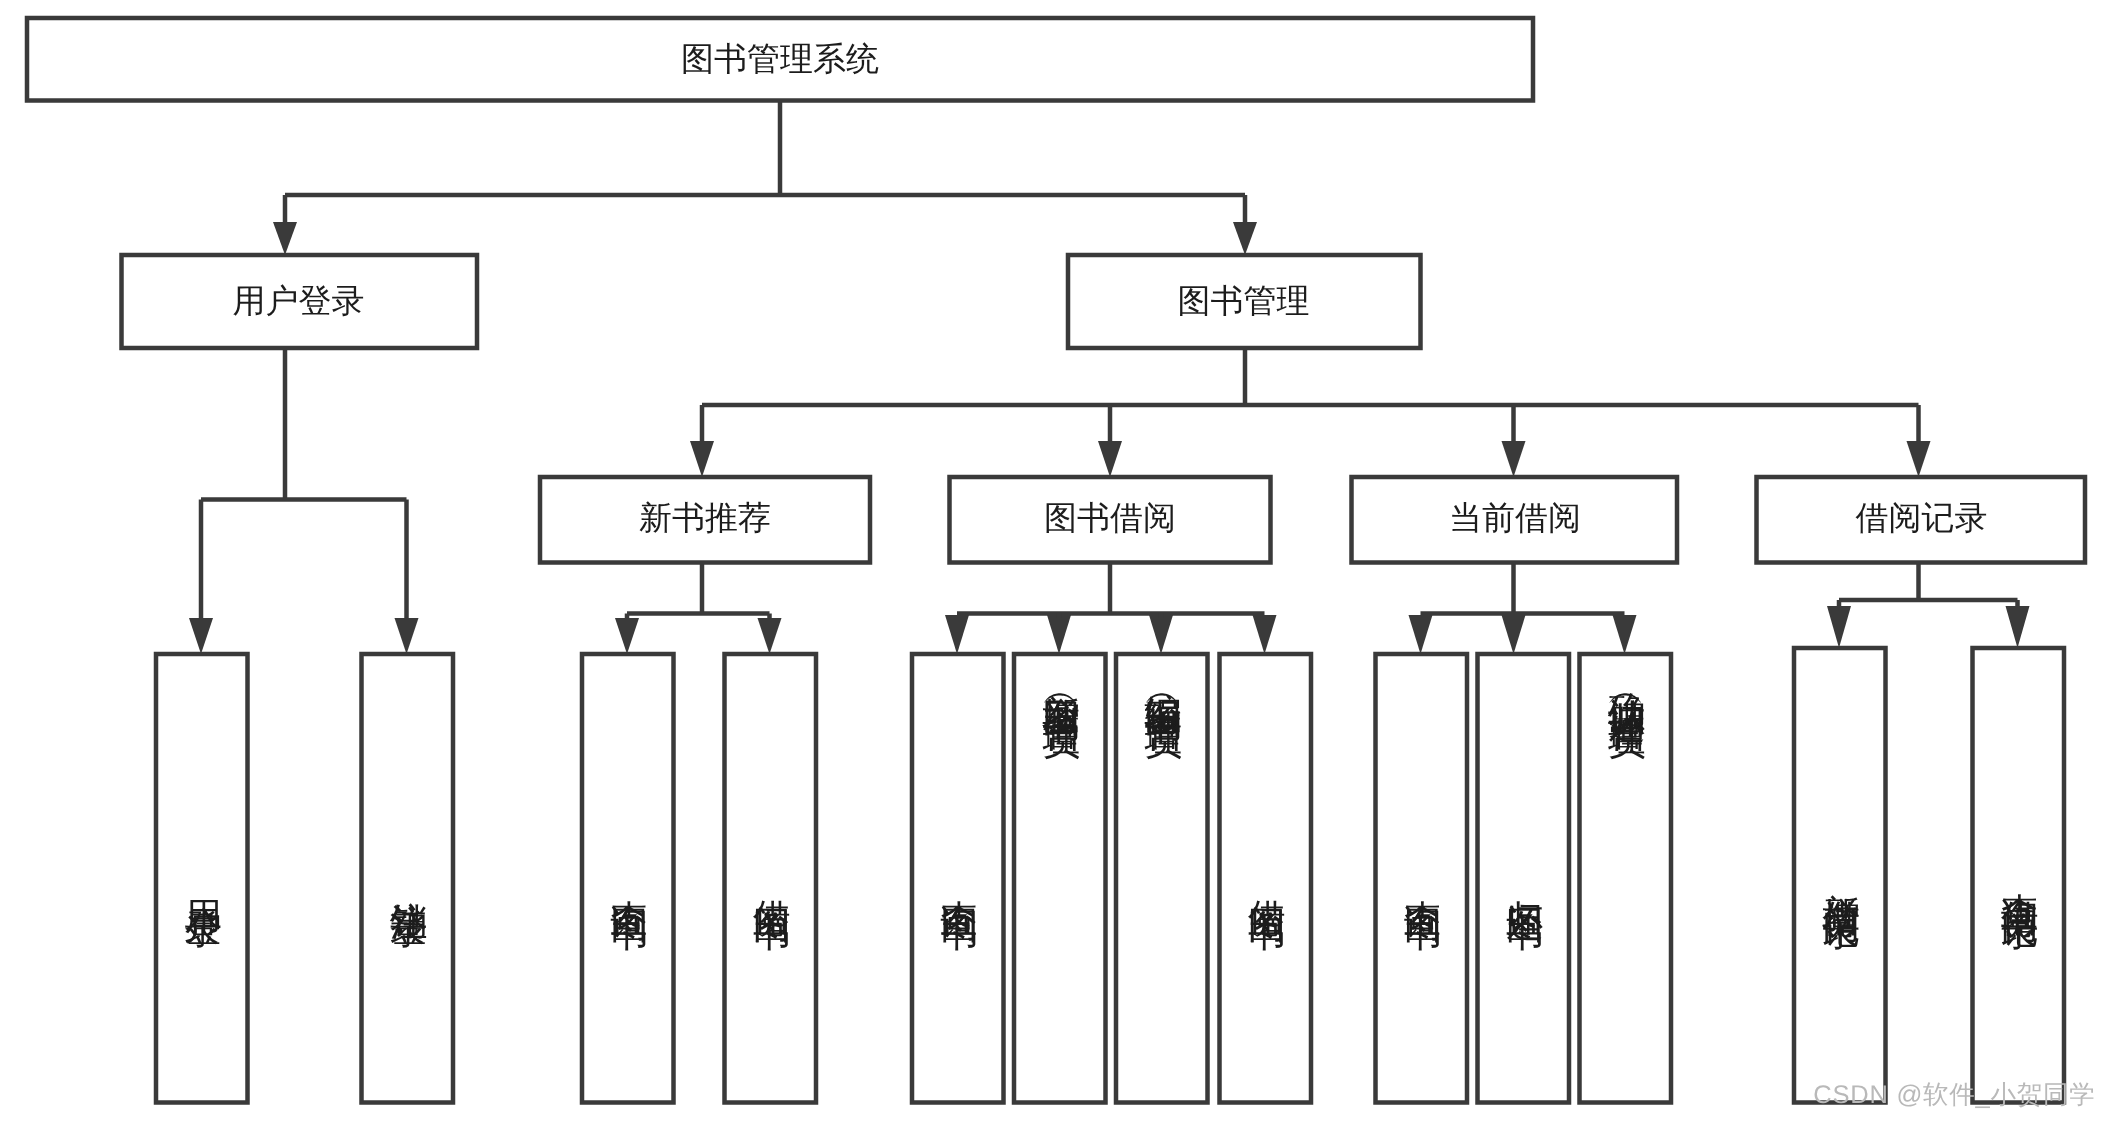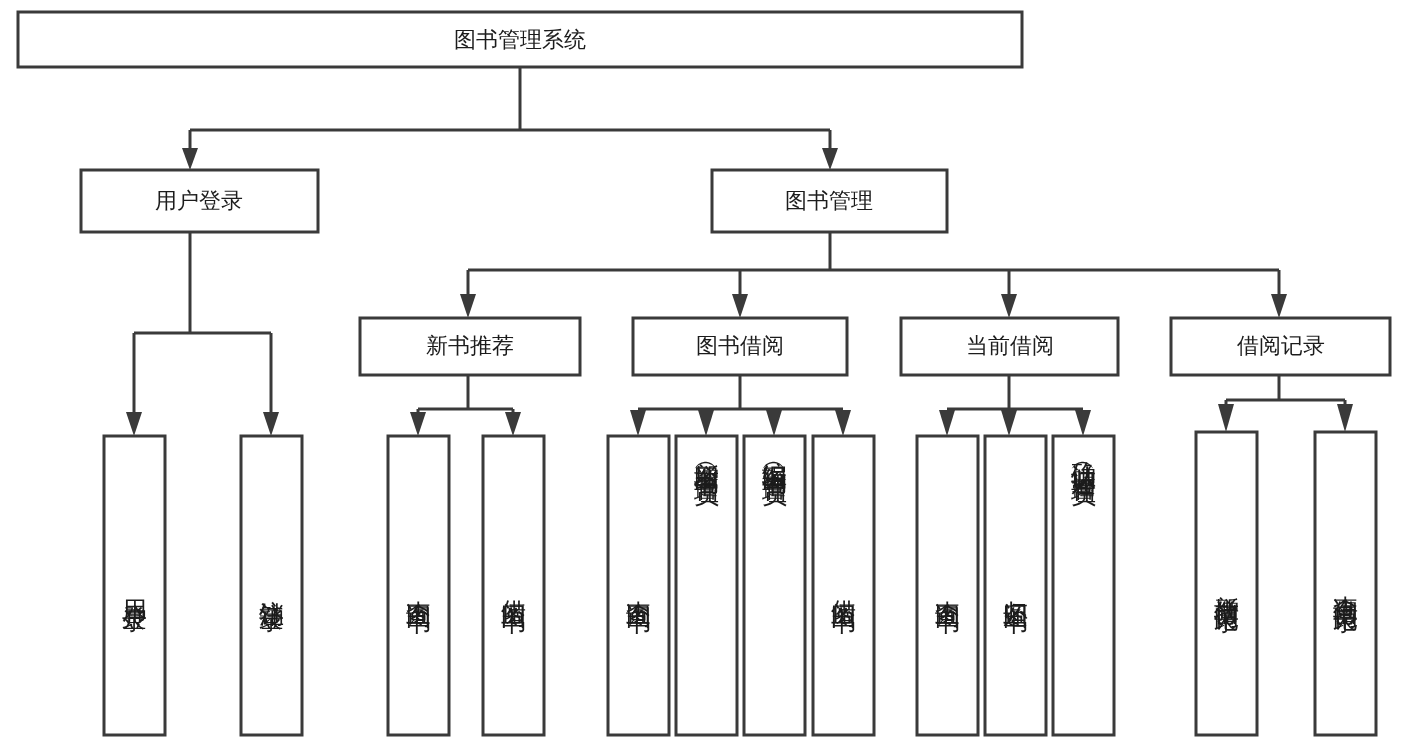--- a/index.html
+++ b/index.html
@@ -222,14 +222,15 @@
     <span class="node-label-v" style="margin-top:6px;">确认归还（管理员）</span>
   </div>
 
   <div class="vlabel-wrap" style="left:1196px; top:432px; width:61px; height:303px;">
     <span class="node-label-v">新增借阅记录</span>
   </div>
   <div class="vlabel-wrap" style="left:1315px; top:432px; width:61px; height:303px;">
     <span class="node-label-v">查询借阅记录</span>
   </div>
 
+  <div id="watermark">CSDN @软件_小贺同学</div>
 
 </div>
 
 </body></html>

